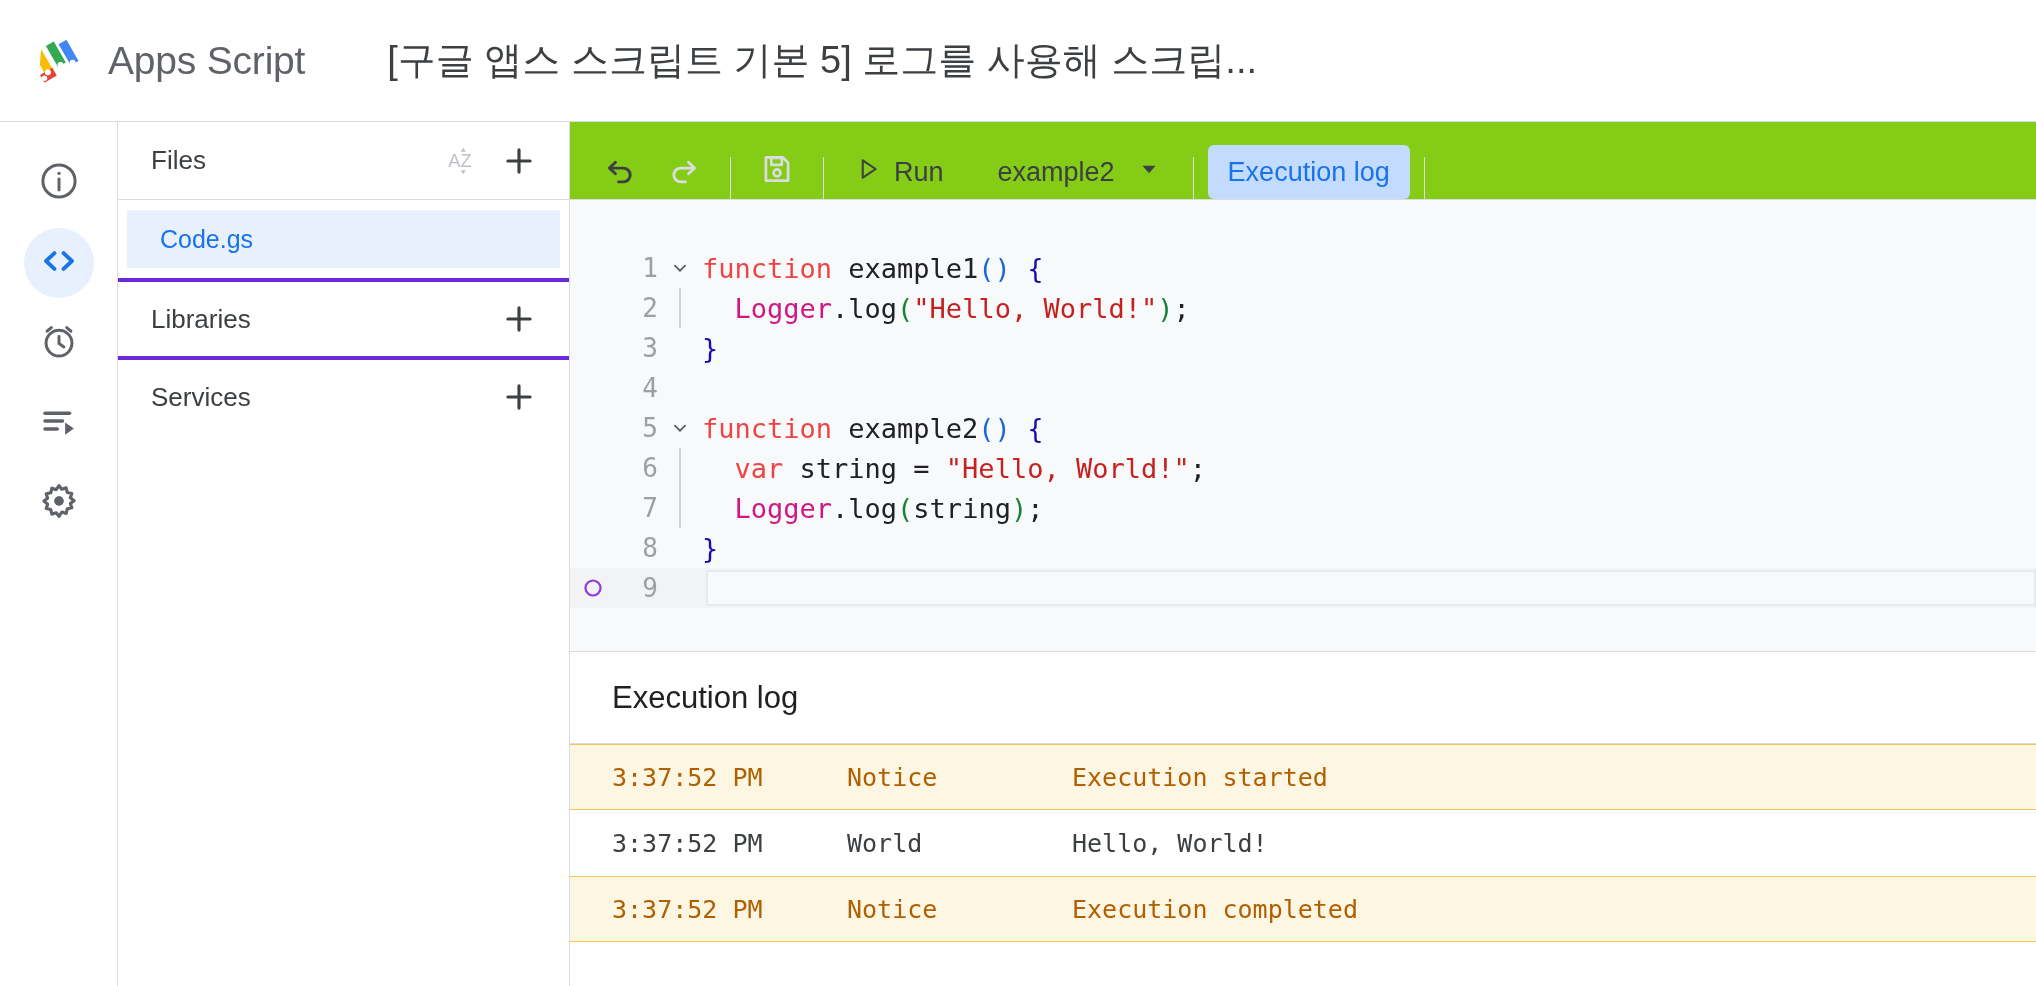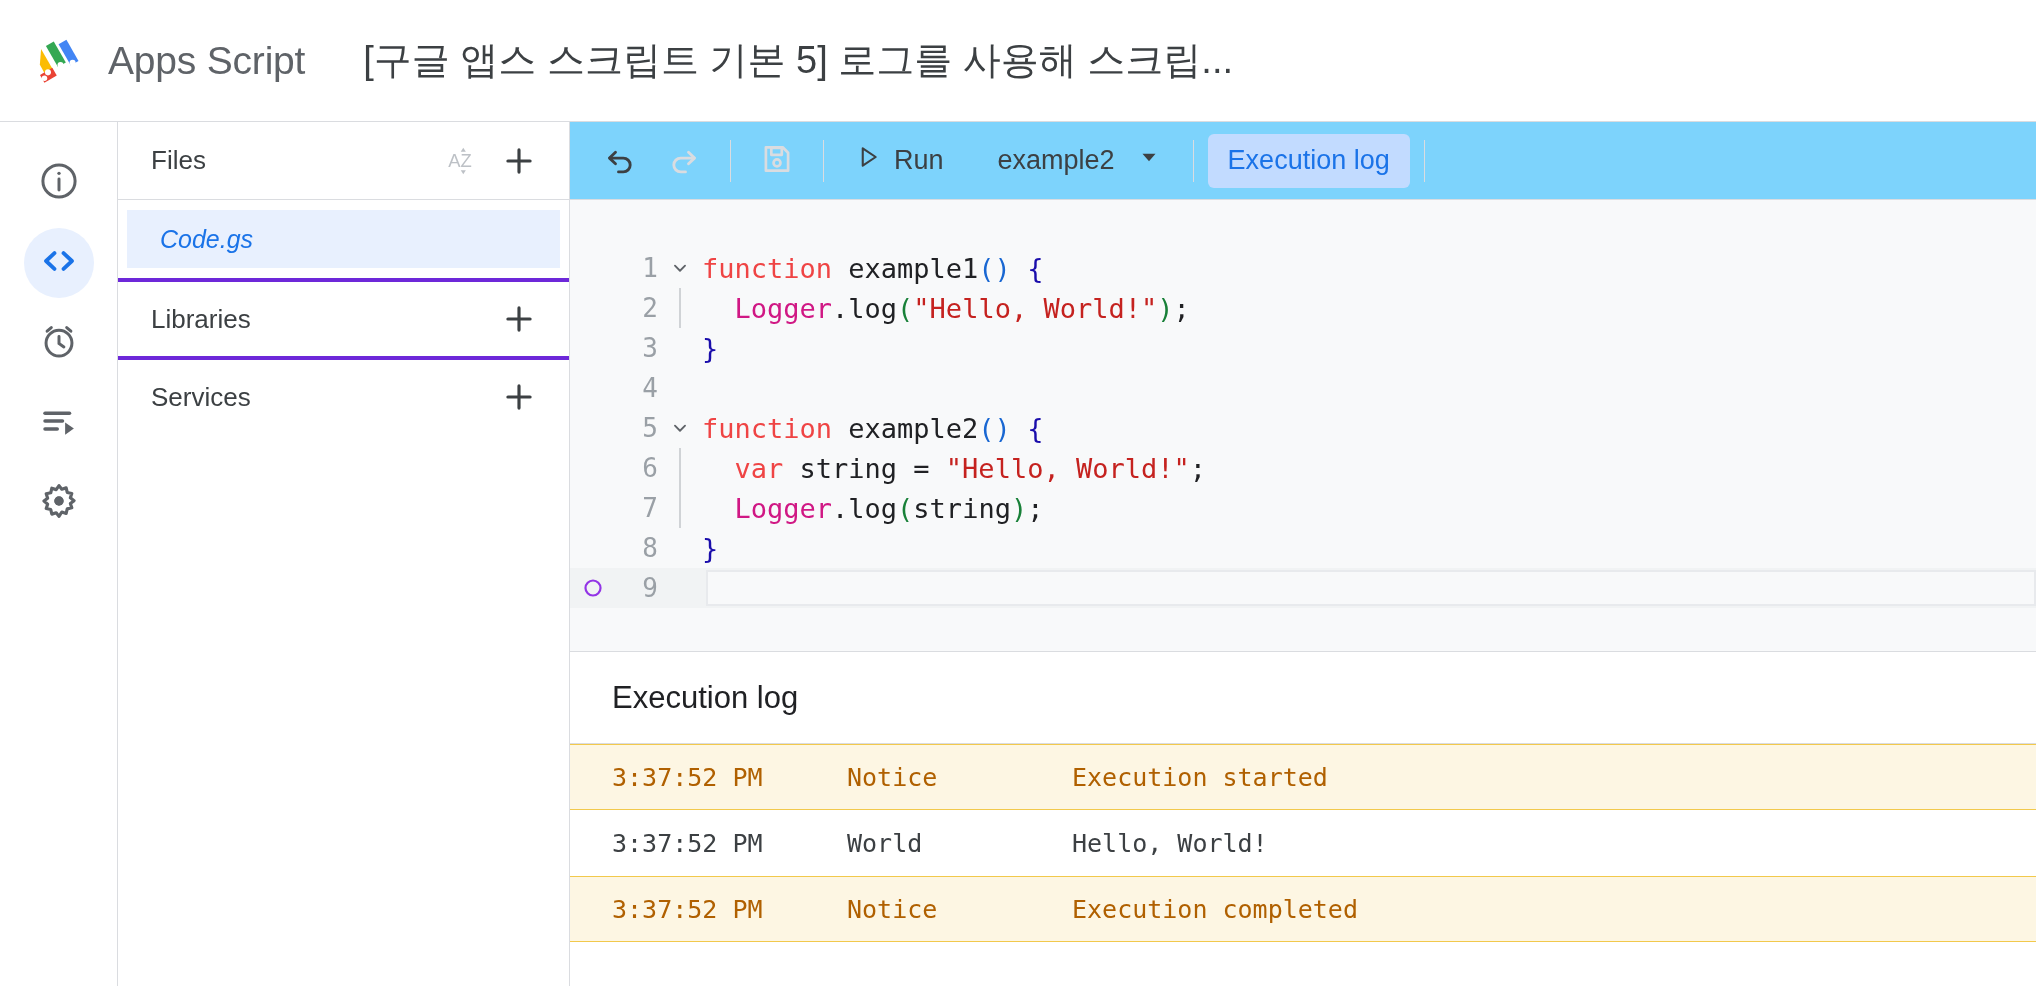--- a/index.html
+++ b/index.html
@@ -28,21 +28,21 @@
   .brand {
     font-size: 39px;
     color: #5f6368;
     margin-left: 16px;
     letter-spacing: -0.2px;
     white-space: nowrap;
   }
   .doc-title {
     font-size: 38px;
     color: #3c4043;
-    margin-left: 58px;
+    margin-left: 82px;
     white-space: nowrap;
     overflow: hidden;
   }
 
   
   .body-row {
     display: flex;
     height: 864px;
     width: 2036px;
   }
@@ -89,21 +89,21 @@
     font-size: 26px;
     color: #3c4043;
     flex: 1;
   }
   .head-icon {
     width: 52px; height: 52px;
     display: flex; align-items: center; justify-content: center;
     border-radius: 50%;
     margin-left: 4px;
   }
-  .file-list { padding: 10px 9px; font-style: italic; }
+  .file-list { padding: 10px 9px; }
   .file-item {
     height: 58px;
     display: flex;
     align-items: center;
     padding-left: 33px;
     font-size: 25px;
     color: #3c4043;
   }
   .file-item.selected {
     background: #e8f0fe;
@@ -125,24 +125,24 @@
     flex-direction: column;
     min-width: 0;
     background: #ffffff;
   }
 
   
   .toolbar {
     height: 78px;
     flex: 0 0 78px;
     display: flex;
-    align-items: center;
+    align-items: flex-end;
     padding-left: 18px;
     border-bottom: 1px solid #dadce0;
-    background: #7dd3fc;
+    background: #84cc16;
   }
   .tb-btn {
     width: 56px; height: 56px;
     display: flex; align-items: center; justify-content: center;
     border-radius: 50%;
     margin: 0 4px;
   }
   .tb-sep {
     width: 1px; height: 42px;
     background: #dadce0;

